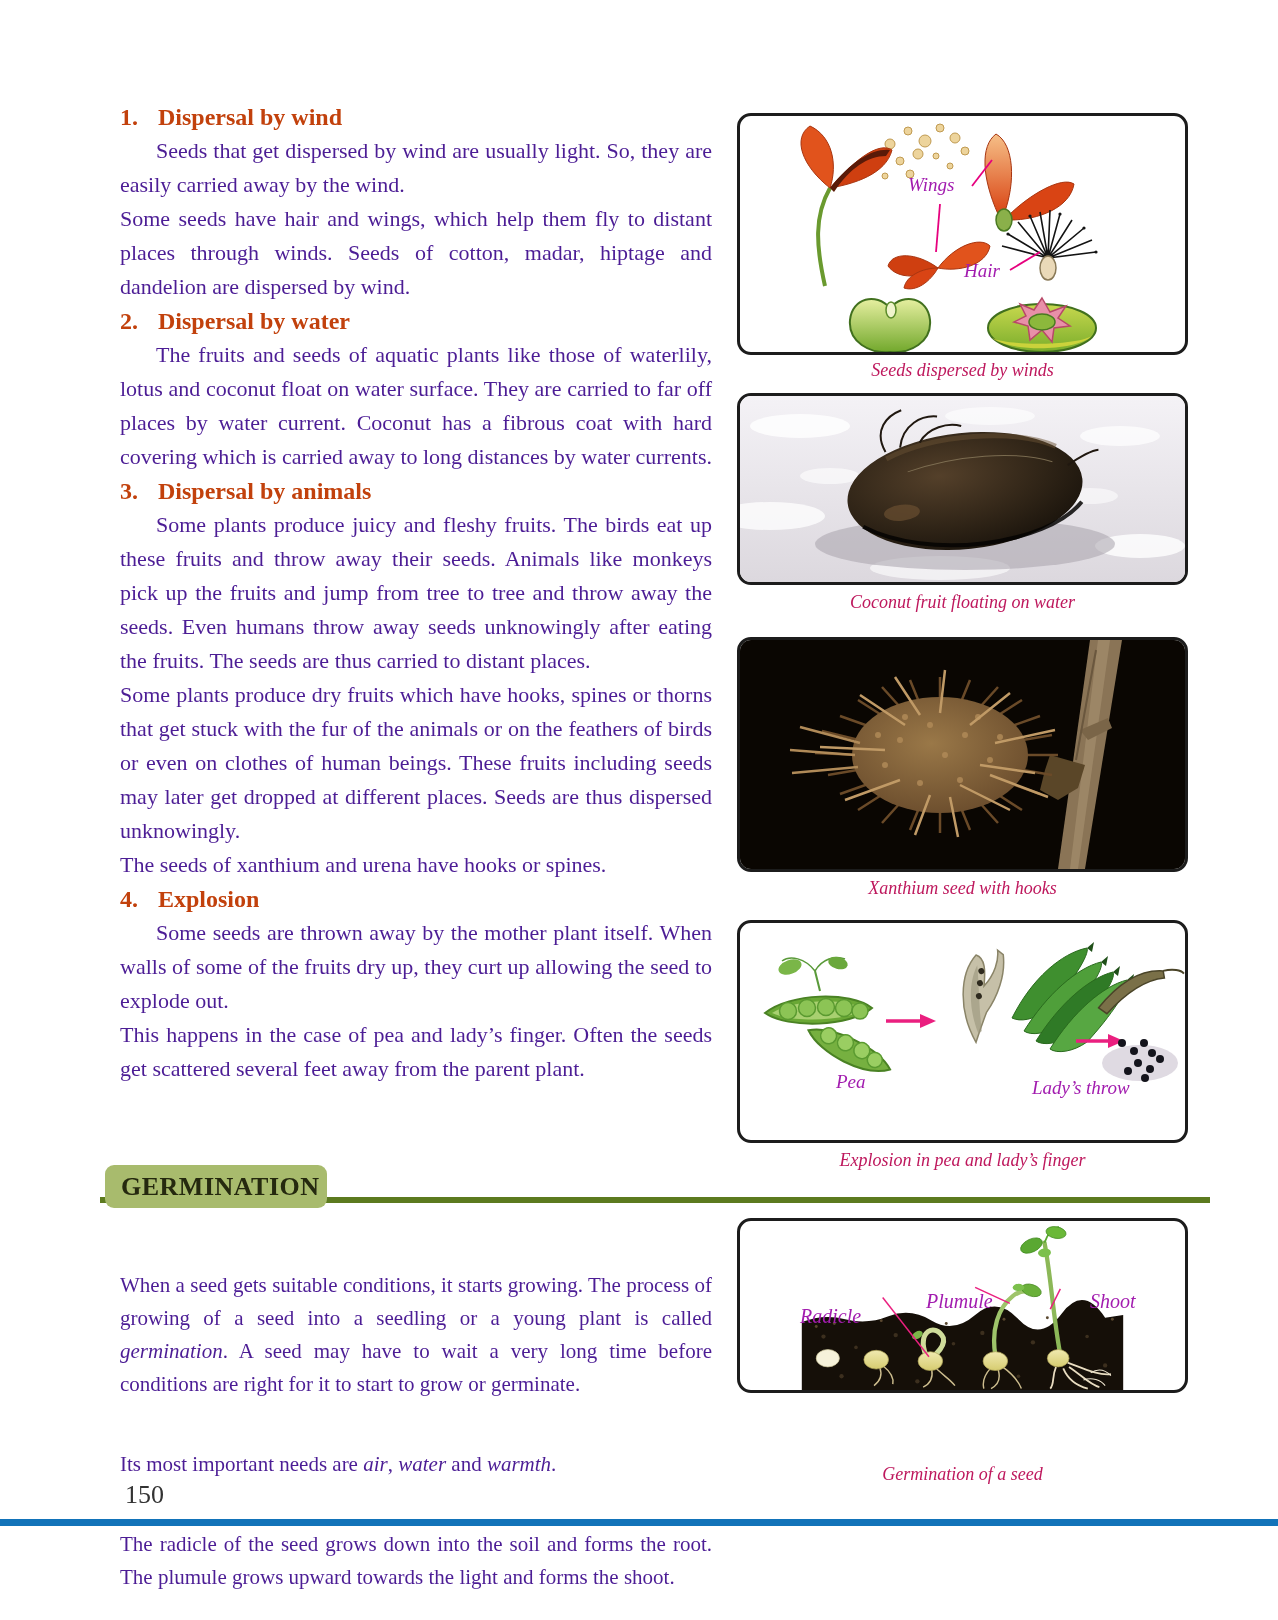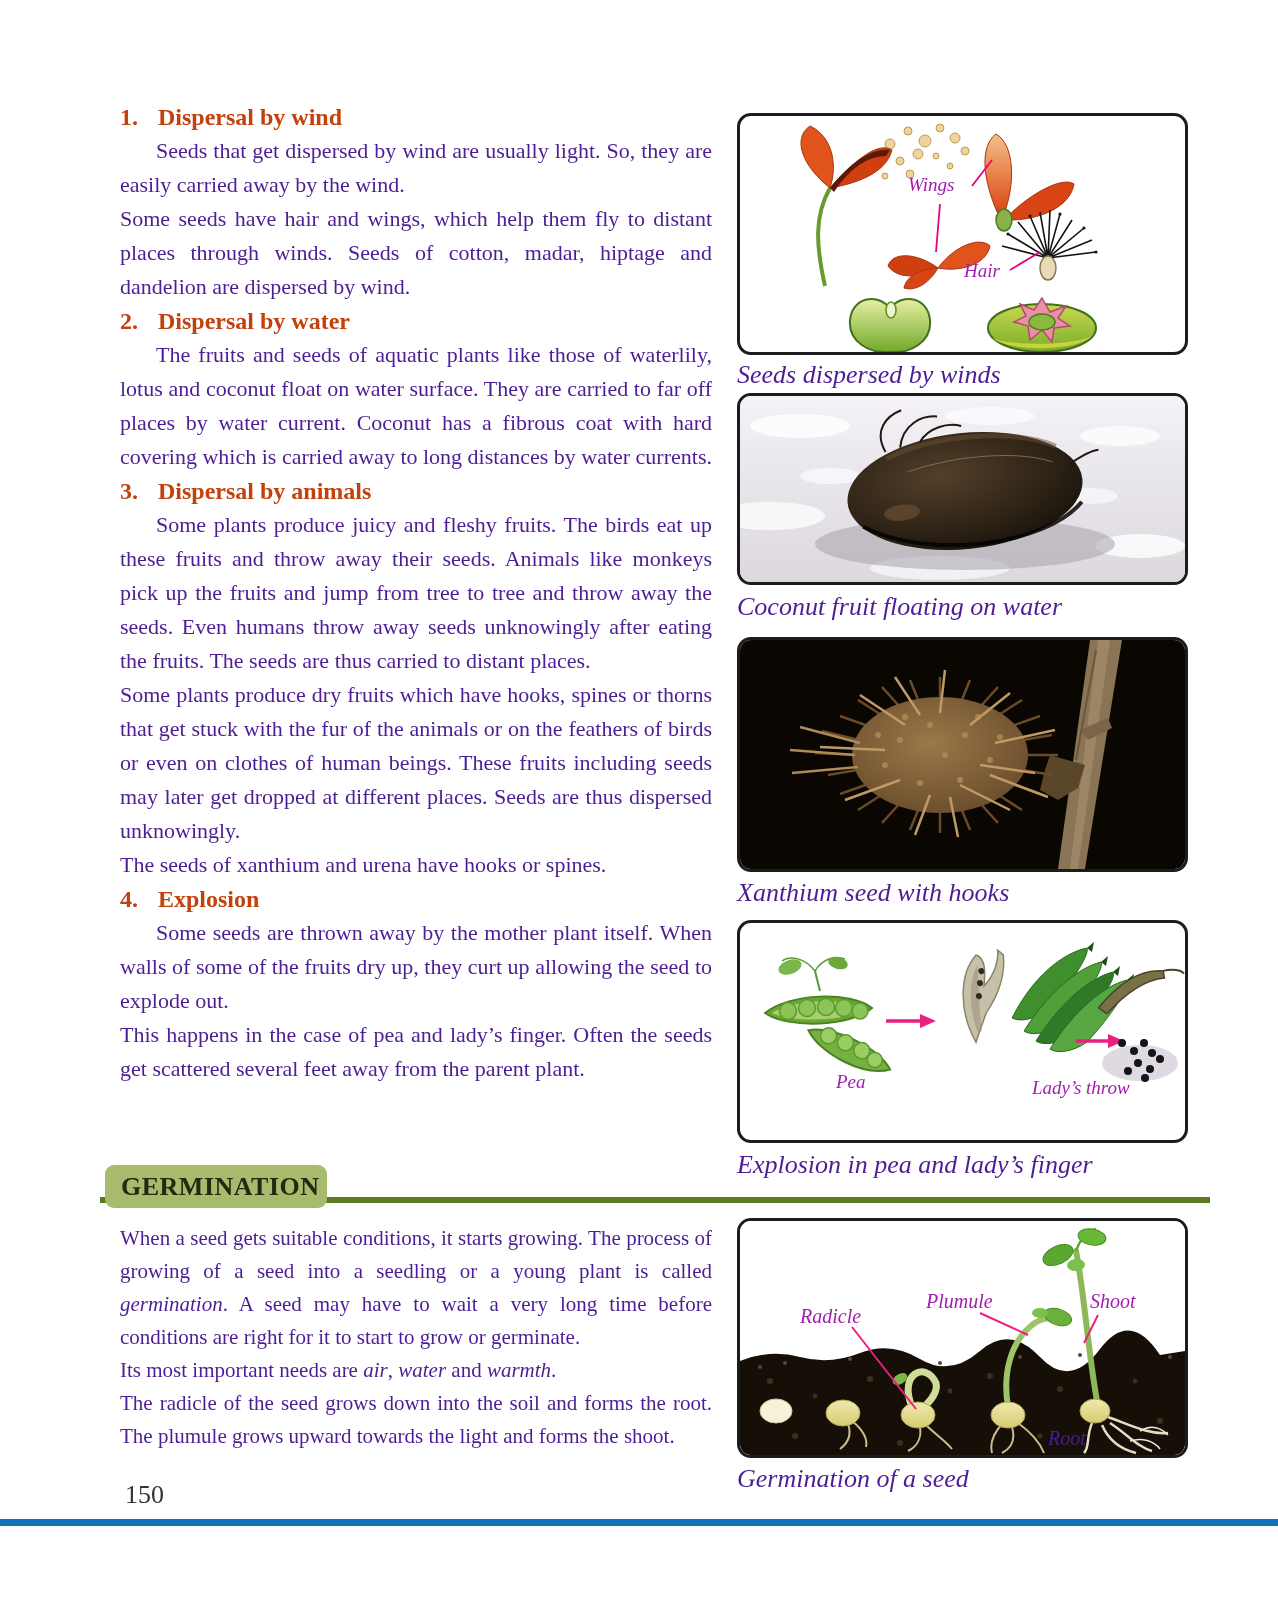--- a/index.html
+++ b/index.html
@@ -2,37 +2,37 @@
 <html><head>
 <meta charset="utf-8">
 <style>
   html,body{margin:0;padding:0;background:#ffffff;}
   .page{position:relative;width:1278px;height:1620px;background:#ffffff;overflow:hidden;
         font-family:"Liberation Serif", serif;color:#3a3a3a;}
   
   .textcol{position:absolute;left:120px;top:100px;width:592px;}
   .germcol{position:absolute;left:120px;top:1222px;width:592px;}
   p.body{margin:0;font-size:22px;line-height:34px;text-align:justify;color:#4c1d95;}
-  .germcol p.body{font-size:21px;line-height:33px;}
+  .germcol p.body{font-size:21px;line-height:33px;margin-top:47px;}
   p.indent{text-indent:36px;}
   .it{font-style:italic;}
   .h{font-weight:bold;font-size:24px;line-height:34px;color:#c2410c;}
   .hnum{display:inline-block;width:38px;}
   
   .germ-line{position:absolute;left:100px;top:1197px;width:1110px;height:6px;background:#5c7a1f;}
   .germ-band{position:absolute;left:105px;top:1165px;width:222px;height:43px;background:#a8bb6d;
              border-radius:9px;z-index:2;}
   .germ-band span{display:block;padding-left:16px;line-height:43px;font-weight:bold;
                   font-size:26px;color:#25290f;letter-spacing:.5px;}
   
   .panel{position:absolute;left:737px;width:451px;border:3px solid #1c1c1c;border-radius:14px;
          background:#fff;overflow:hidden;box-sizing:border-box;}
   .panel svg{display:block;width:100%;height:100%;}
-  .caption{position:absolute;left:737px;width:451px;text-align:left;font-style:italic;
-           font-size:26px;color:#4c1d95;}
+  .caption{position:absolute;left:737px;width:451px;text-align:center;font-style:italic;
+           font-size:18px;color:#be185d;}
   .figlabel{position:absolute;font-style:italic;font-size:19px;color:#a21caf;white-space:nowrap;z-index:3;}
   
   .pagenum{position:absolute;left:125px;top:1480px;font-size:26px;color:#333;}
   .bluebar{position:absolute;left:0;top:1519px;width:1278px;height:7px;background:#1273b9;}
 </style>
 </head>
 <body>
 
 <div class="page">
 
@@ -286,21 +286,21 @@
             <circle cx="420" cy="136" r="4"></circle>
             <circle cx="405" cy="155" r="4"></circle>
         </g>
       </g>
     </svg>
     <span class="figlabel" style="left:96px;top:148px;">Pea</span>
     <span class="figlabel" style="left:292px;top:154px;">Lady’s throw</span>
   </div>
   <div class="caption" style="top:1150px;">Explosion in pea and lady’s finger</div>
 
-  <div class="panel" style="top:1218px;height:240px;">
+  <div class="panel" style="top:1218px;height:175px;">
     <svg viewBox="0 0 445 234">
       <defs>
         <linearGradient id="seedG" x1="0" y1="0" x2="0" y2="1">
           <stop offset="0" stop-color="#f0e9b0"></stop>
             <stop offset="1" stop-color="#d6cc70"></stop>
         </linearGradient>
       </defs>
       <rect x="0" y="0" width="445" height="234" fill="#ffffff"></rect>
       <path d="M0,140 Q30,128 60,136 T120,132 T180,138 T240,130 T300,136 T360,128 T420,134 L445,130 L445,234 L0,234 Z" fill="#150f08"></path>
       <g>

